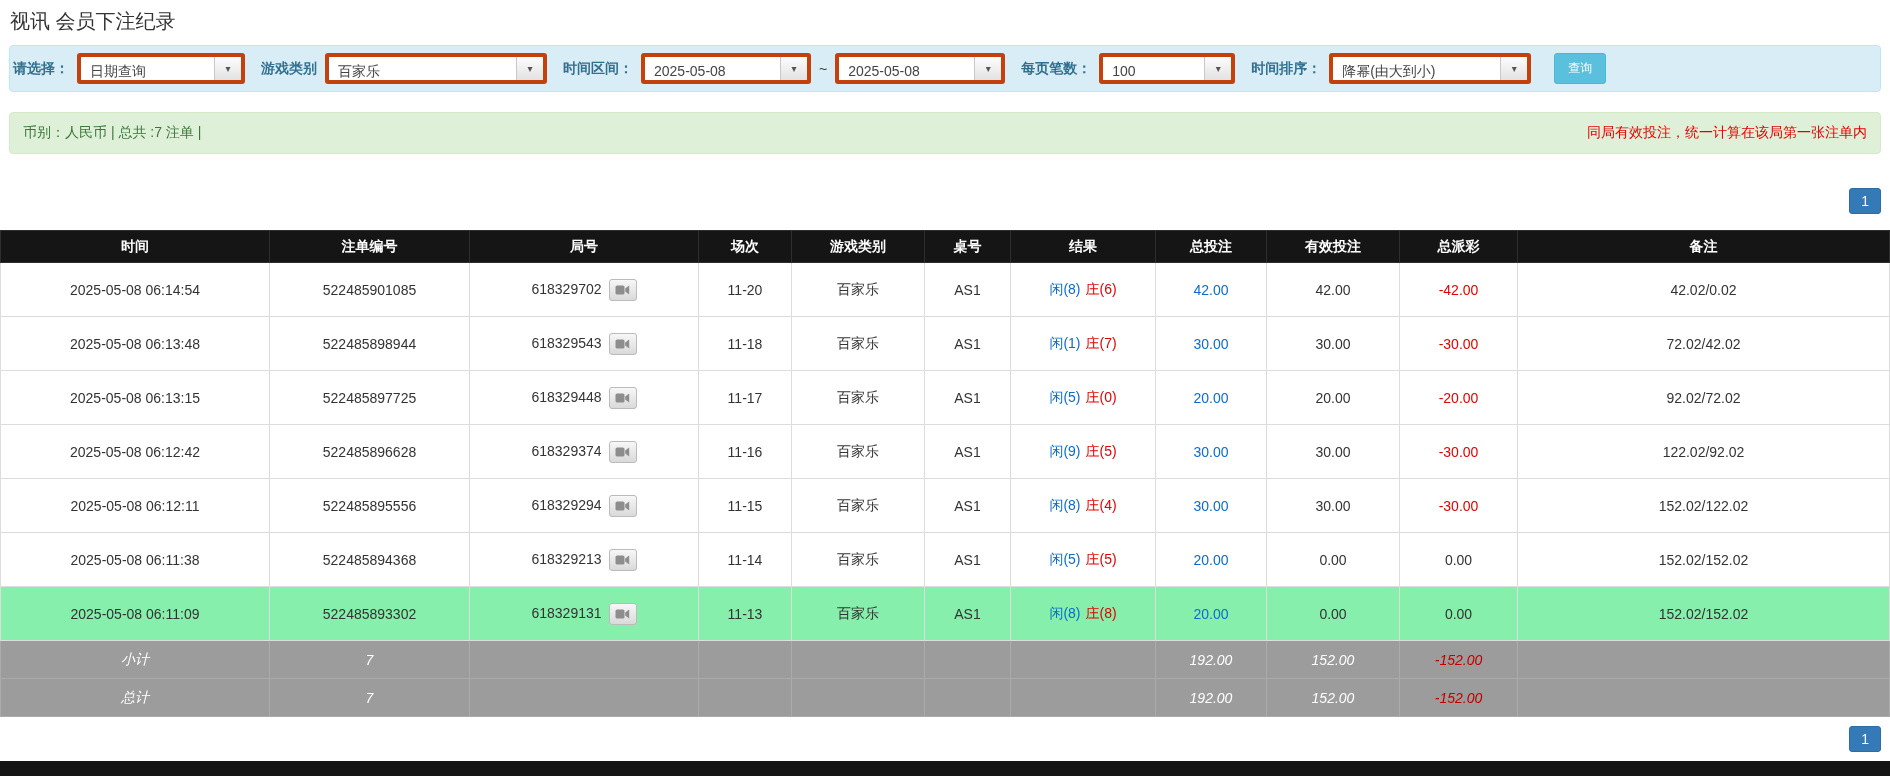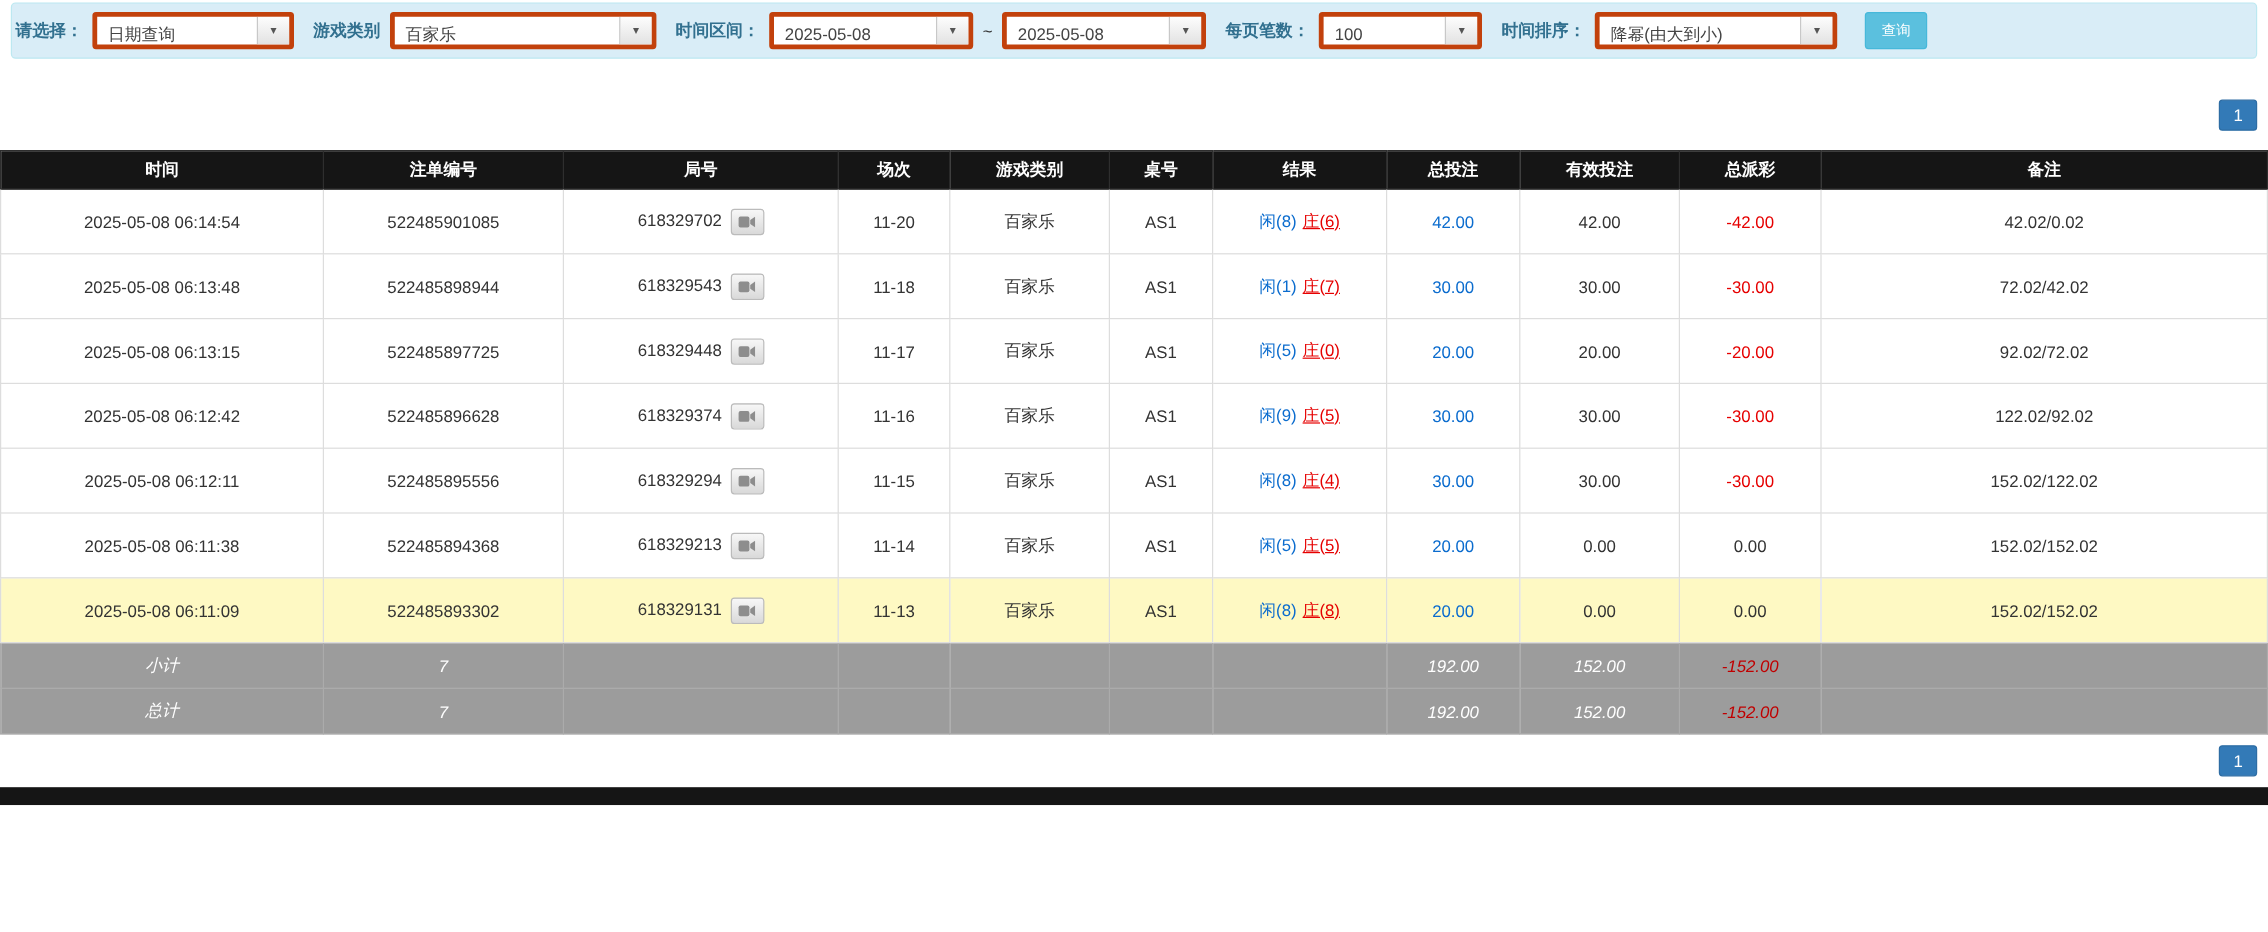--- a/index.html
+++ b/index.html
@@ -76,24 +76,24 @@
   }
   .records thead th {
     background:#151515; color:#fff; font-weight:bold;
     height:32px; border:1px solid #2e2e2e; text-align:center;
   }
   .records tbody td {
     height:54px; text-align:center;
     border:1px solid #ddd; color:#333; background:#fff;
     overflow:hidden; white-space:nowrap;
   }
-  .records tbody tr.highlight td { background:#fef9c3; }
+  .records tbody tr.highlight td { background:#86efac; }
   .records .link { color:#0b6cce; text-decoration:none; cursor:pointer; }
   .records .player { color:#0b6cce; margin-right:5px; }
-  .records .banker { color:#e60000;text-decoration:underline; }
+  .records .banker { color:#e60000; }
   .records td.neg { color:#e60000; }
   .icon-btn {
     display:inline-flex; align-items:center; justify-content:center;
     width:28px; height:22px;
     background:linear-gradient(#f7f7f7,#d9d9d9);
     border:1px solid #bbb; border-radius:3px;
     margin-left:7px; vertical-align:middle; cursor:pointer;
   }
   .records tfoot td {
     height:38px; background:#9c9c9c; color:#fff; text-align:center;
@@ -101,20 +101,21 @@
   }
   .records tfoot td.neg-foot { color:#c00000;margin-top:23px; }
   
   .footer-bar { margin-top:9px; height:15px; background:#151515; }
 </style>
 </head>
 <body>
 
 <div class="page">
 
+  <h1 class="page-title">视讯 会员下注纪录</h1>
 
   <div class="filter-bar">
     <span class="flabel">请选择：</span>
     <div class="combo w-query">
       <span class="combo-val">日期查询</span>
       <span class="combo-btn">▾</span>
     </div>
 
     <span class="flabel gap">游戏类别</span>
     <div class="combo w-game">
@@ -141,20 +142,24 @@
 
     <span class="flabel gap">时间排序：</span>
     <div class="combo w-sort">
       <span class="combo-val">降幂(由大到小)</span>
       <span class="combo-btn">▾</span>
     </div>
 
     <button class="btn-search">查询</button>
   </div>
 
+  <div class="summary-bar">
+    <span>币别：人民币 | 总共 :7 注单 |</span>
+    <span class="summary-note">同局有效投注，统一计算在该局第一张注单内</span>
+  </div>
 
   <div class="pager top">
     <a class="page-btn">1</a>
   </div>
 
   <table class="records">
     <colgroup>
       <col style="width:269px">
         <col style="width:200px">
         <col style="width:229px">

